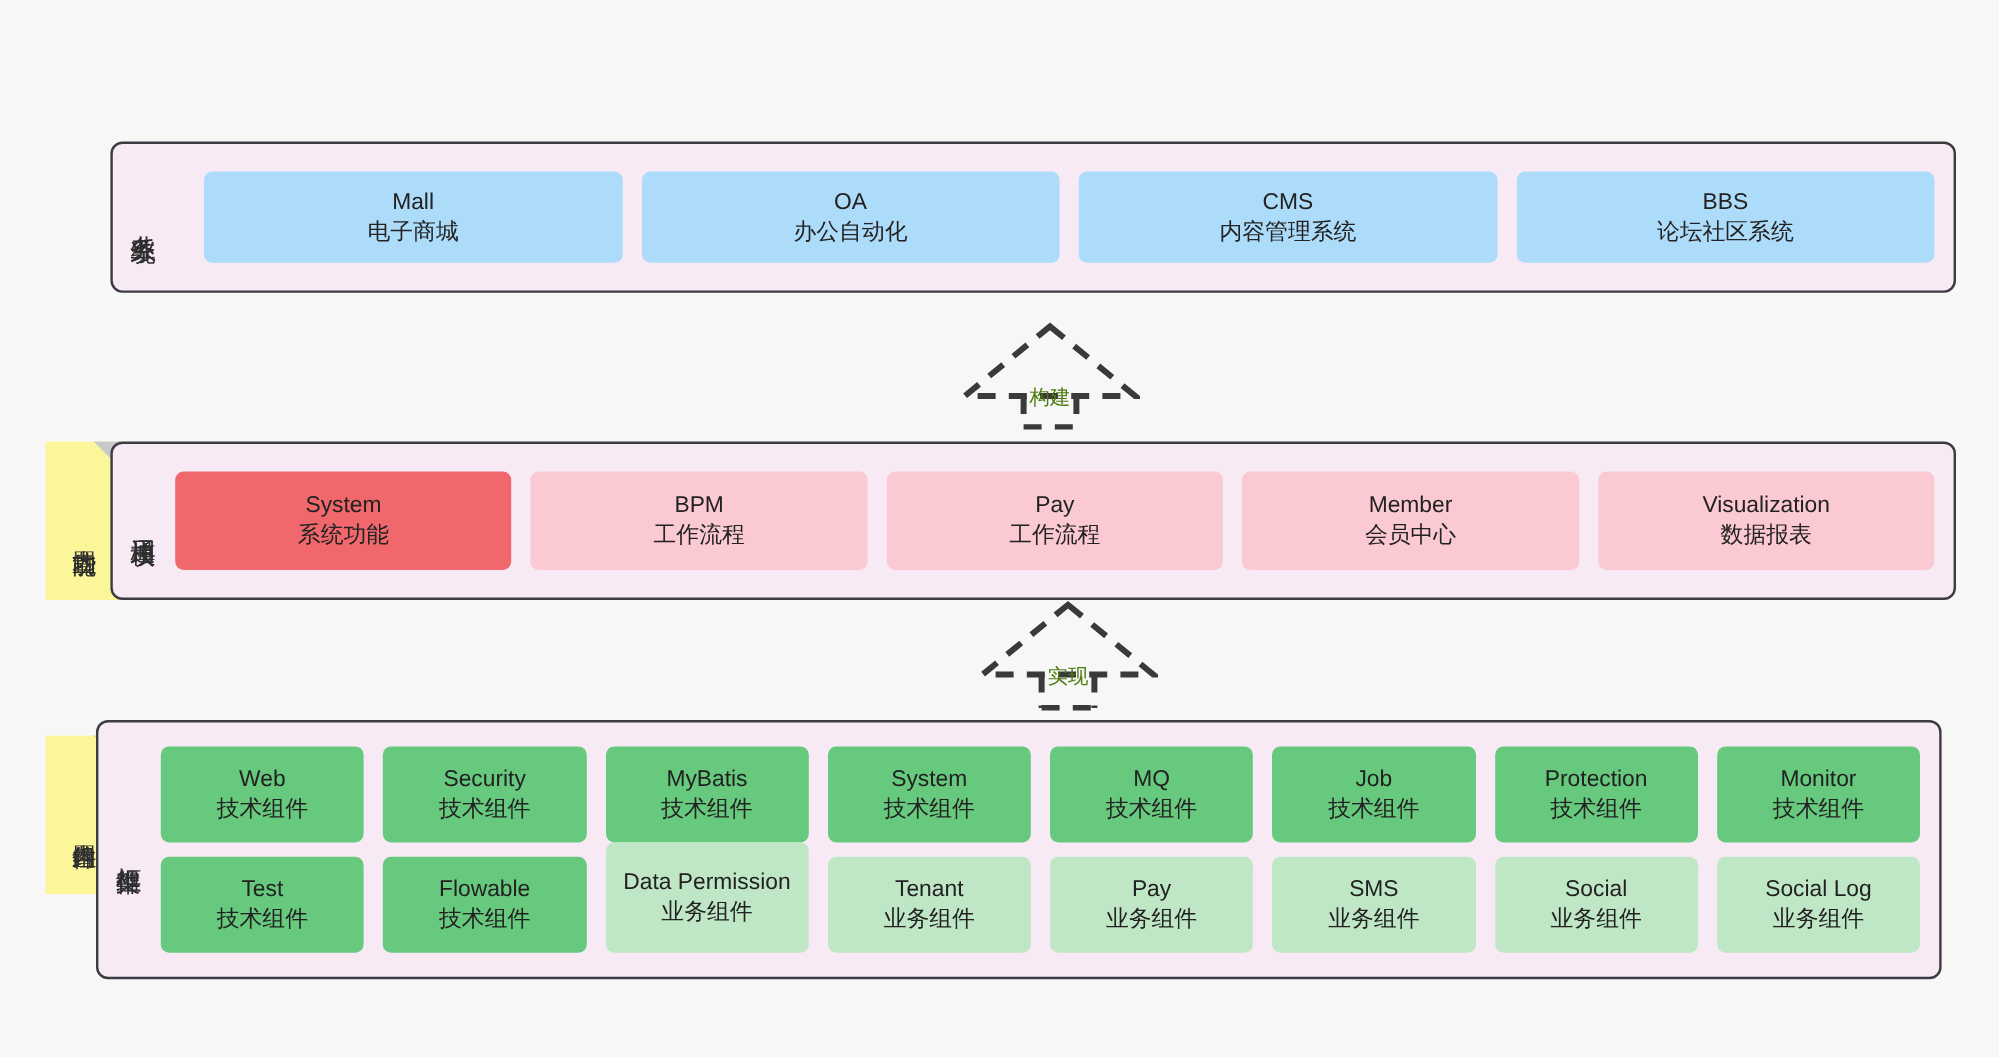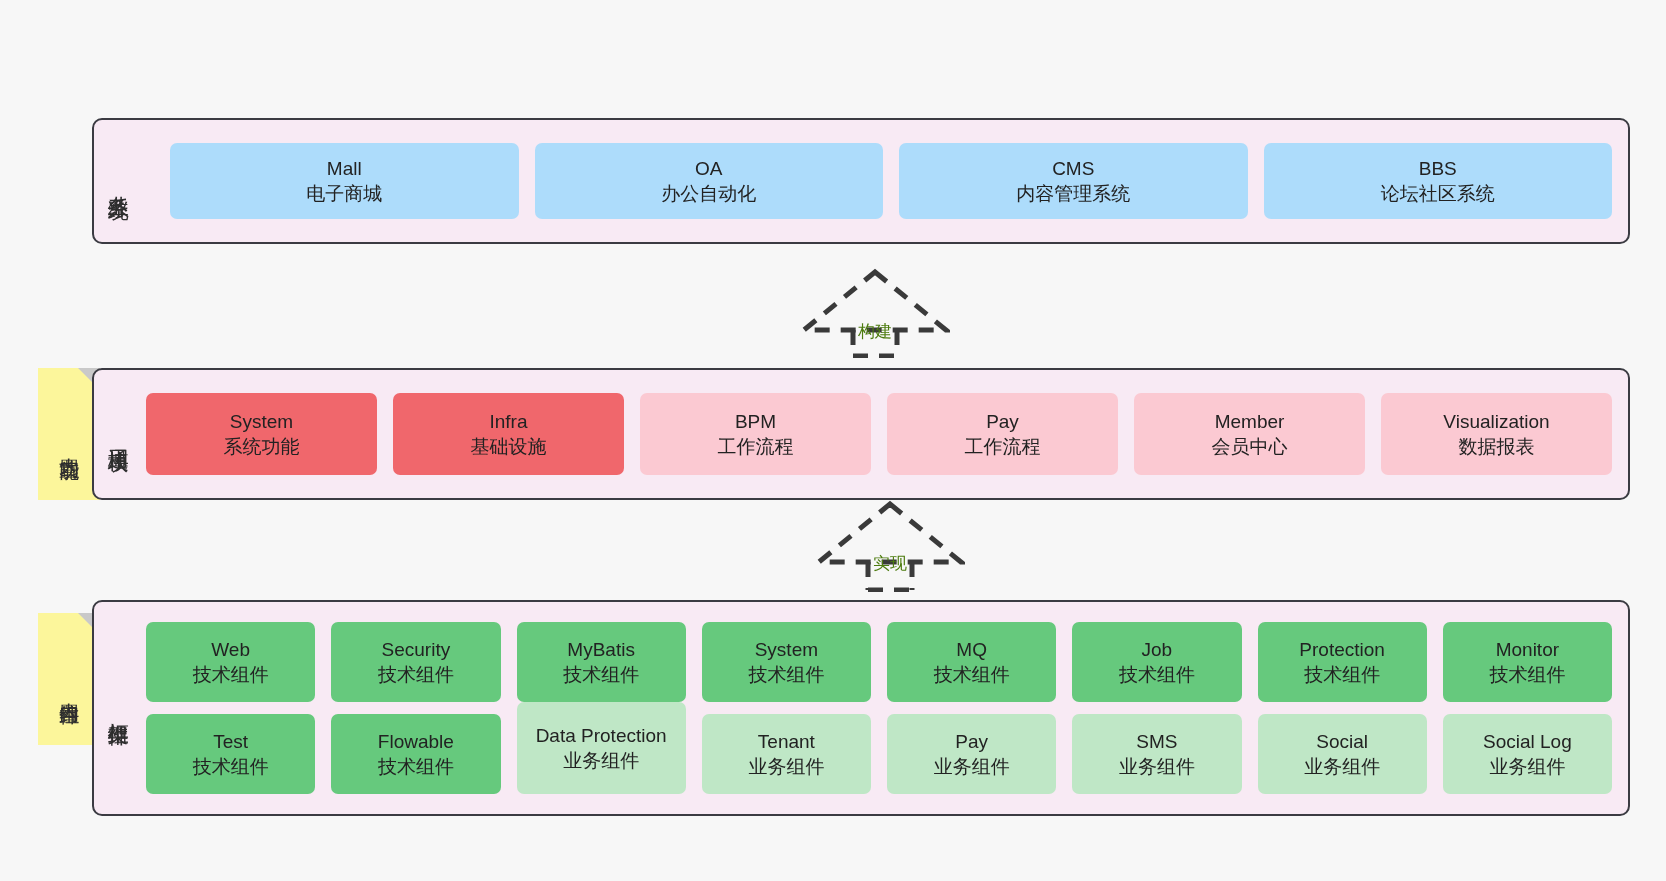--- a/index.html
+++ b/index.html
@@ -181,24 +181,20 @@
   </div>
 
   <div class="layer layer-common" style="left:92px; top:368px; width:1538px; height:132px;">
     <div class="layer-title">通用模块</div>
     <div class="layer-body">
 
       <div class="node red">
         <span class="en">System</span>
         <span class="cn">系统功能</span>
       </div>
-      <div class="node red">
-        <span class="en">Infra</span>
-        <span class="cn">基础设施</span>
-      </div>
       <div class="node pink">
         <span class="en">BPM</span>
         <span class="cn">工作流程</span>
       </div>
       <div class="node pink">
         <span class="en">Pay</span>
         <span class="cn">工作流程</span>
       </div>
       <div class="node pink">
         <span class="en">Member</span>
@@ -218,21 +214,21 @@
       <path d="M 53 62 L 53 90 M 97 62 L 97 90 M 53 90 L 97 90" fill="none" stroke="#3a3a3a" stroke-width="5" stroke-dasharray="15,11"></path>
     </svg>
     <span class="arrow-label" style="left:58px; top:55px;">实现</span>
   </div>
 
   <div class="sticky" style="left:38px; top:613px; width:62px; height:132px;">
     <span class="fold"></span>
     <span>内置组件</span>
   </div>
 
-  <div class="layer layer-frame" style="left:92px; top:600px; width:1538px; height:216px;">
+  <div class="layer layer-frame" style="left:80px; top:600px; width:1538px; height:216px;">
     <div class="layer-title">框架组件</div>
     <div class="layer-body two-row">
 
       <div class="row">
         <div class="node green">
           <span class="en">Web</span>
           <span class="cn">技术组件</span>
         </div>
         <div class="node green">
           <span class="en">Security</span>
@@ -267,21 +263,21 @@
       <div class="row">
         <div class="node green">
           <span class="en">Test</span>
           <span class="cn">技术组件</span>
         </div>
         <div class="node green">
           <span class="en">Flowable</span>
           <span class="cn">技术组件</span>
         </div>
         <div class="node lgreen tall wrap">
-          <span class="en">Data Protection</span>
+          <span class="en">Data Permission</span>
           <span class="cn">业务组件</span>
         </div>
         <div class="node lgreen">
           <span class="en">Tenant</span>
           <span class="cn">业务组件</span>
         </div>
         <div class="node lgreen">
           <span class="en">Pay</span>
           <span class="cn">业务组件</span>
         </div>

